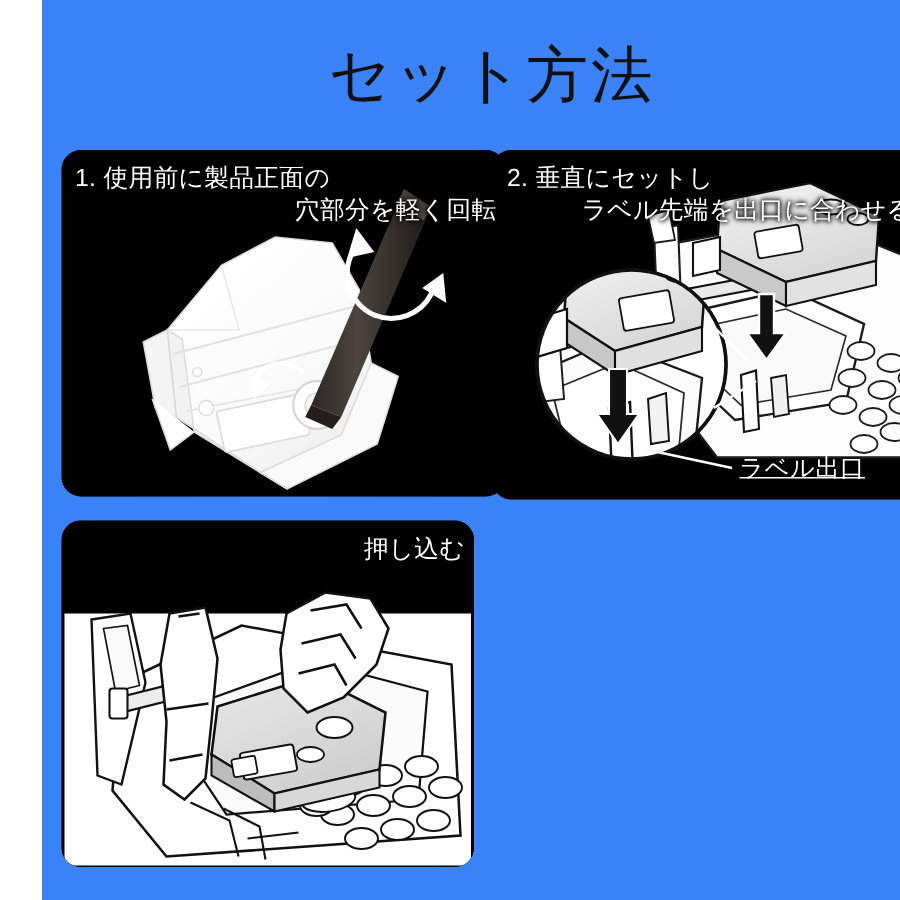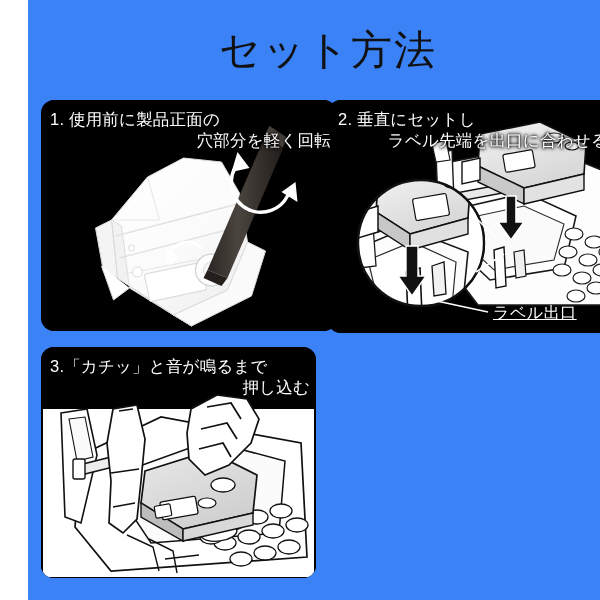--- a/index.html
+++ b/index.html
@@ -332,18 +332,17 @@
         <g fill="none" stroke="#111111" stroke-width="1.4">
           <path d="M86 188 L112 200 L118 224"></path>
           <path d="M108 192 L132 204 L136 226"></path>
           <path d="M124 212 L158 208"></path>
         </g>
 
       </svg>
     </div>
 
     <div class="panel-caption">
-      <span>3.「カチッ」と音が鳴るまで</span>
       <span class="caption-line-2">押し込む</span>
     </div>
   </div>
 
 </div>
 
 </body></html>

